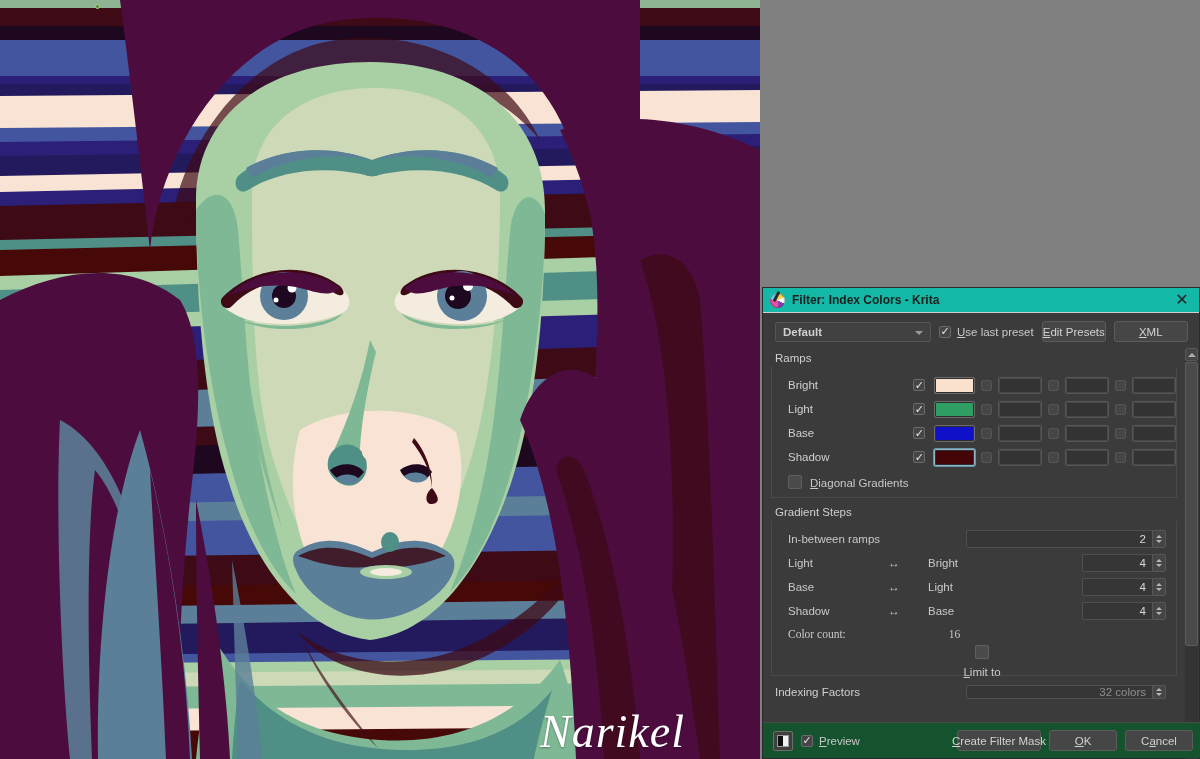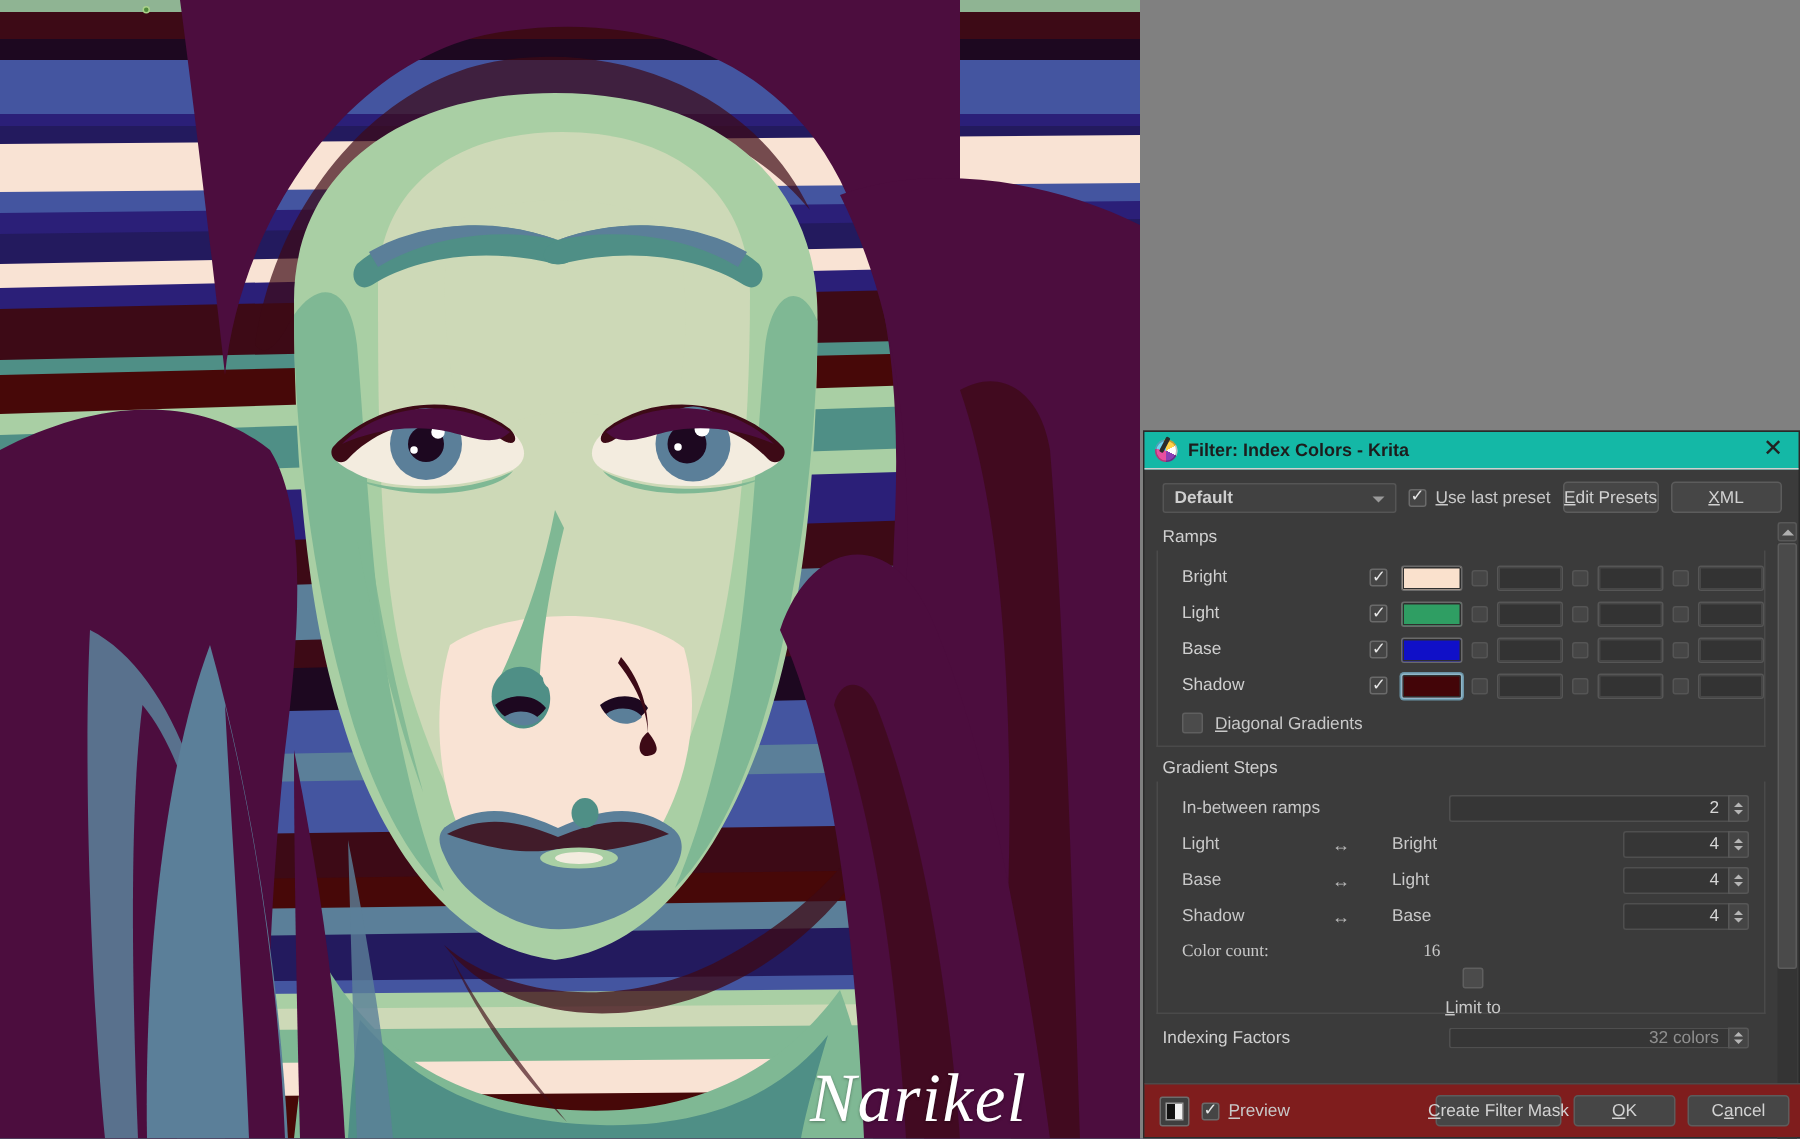--- a/index.html
+++ b/index.html
@@ -247,21 +247,21 @@
   .spin.narrow .field { width: 70px; }
   .cc-row { display: flex; align-items: center; height: 22px; padding-left: 16px; font-size: 11.5px; font-family: Liberation Serif, serif; }
   .cc-val { margin-left: 103px; }
   .limit-row { display: flex; align-items: center; height: 24px; padding-left: 16px; gap: 7px; flex-direction: column; }
   .spin.dim .field { color: #8f8f8f; padding-left: 12px; }
 
   
   #bottom-bar {
     position: absolute; left: 0; bottom: 0;
     width: 438px; height: 36px;
-    background: #7f1d1d;
+    background: #14532d;
     border-top: 1px solid #4a4a4a;
     display: flex; align-items: center;
     padding: 0 8px 0 10px;
     gap: 8px;
   }
   #preview-toggle {
     width: 20px; height: 20px;
     border: 1px solid #6d6d6d; border-radius: 2px;
     background: #3f3f3f;
     display: flex; align-items: center; justify-content: center;

